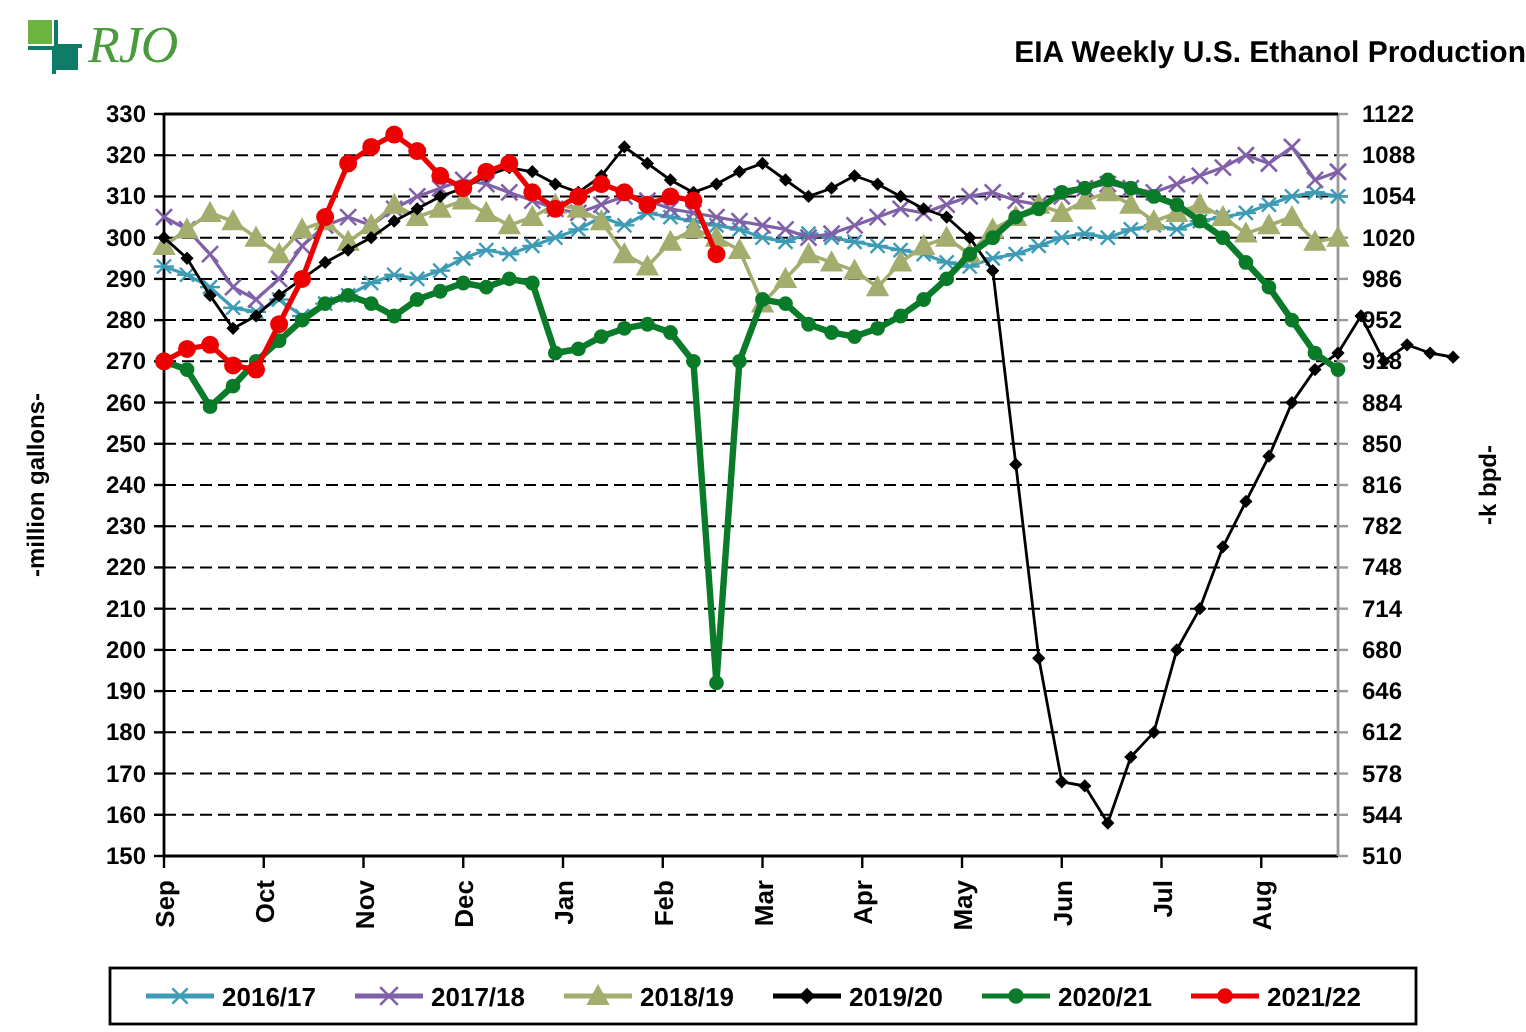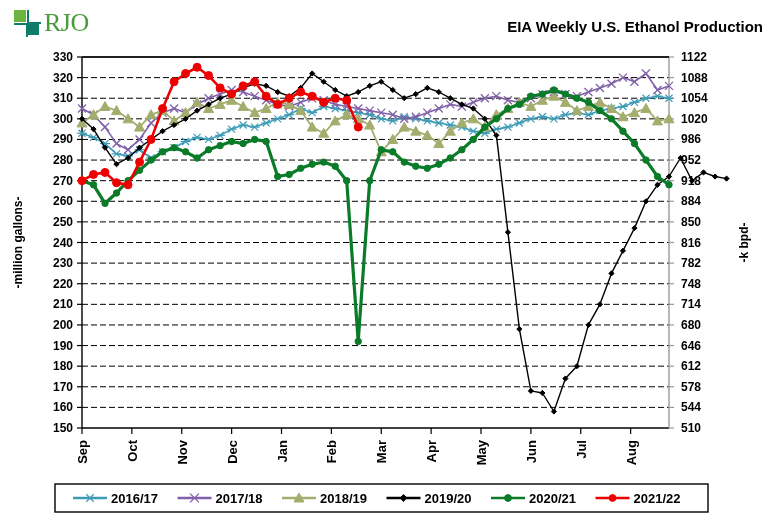--- a/index.html
+++ b/index.html
@@ -5,21 +5,21 @@
   html,body{margin:0;padding:0;}
   body{
     width:763px;height:516px;
     background:#ffffff;
     font-family:"Liberation Sans", sans-serif;
     position:relative;
     overflow:hidden;
   }
   #logo{
     position:absolute;left:14px;top:8px;
-    display:flex;align-items:center;
+    display:flex;align-items:center;font-style:italic;
   }
   #logo .mark{
     width:26px;height:26px;position:relative;margin-right:4px;
   }
   #logo .mark .q1{position:absolute;left:0;top:0;width:12px;height:12px;background:#6cb33f;}
   #logo .mark .q2{position:absolute;left:13px;top:0;width:12px;height:12px;background:#ffffff;
       border-left:2px solid #0e7c66;border-bottom:2px solid #0e7c66;}
   #logo .mark .q3{position:absolute;left:0;top:13px;width:12px;height:12px;background:#ffffff;
       border-right:2px solid #0e7c66;border-top:2px solid #0e7c66;}
   #logo .mark .q4{position:absolute;left:13px;top:13px;width:12px;height:12px;background:#0e7c66;}

